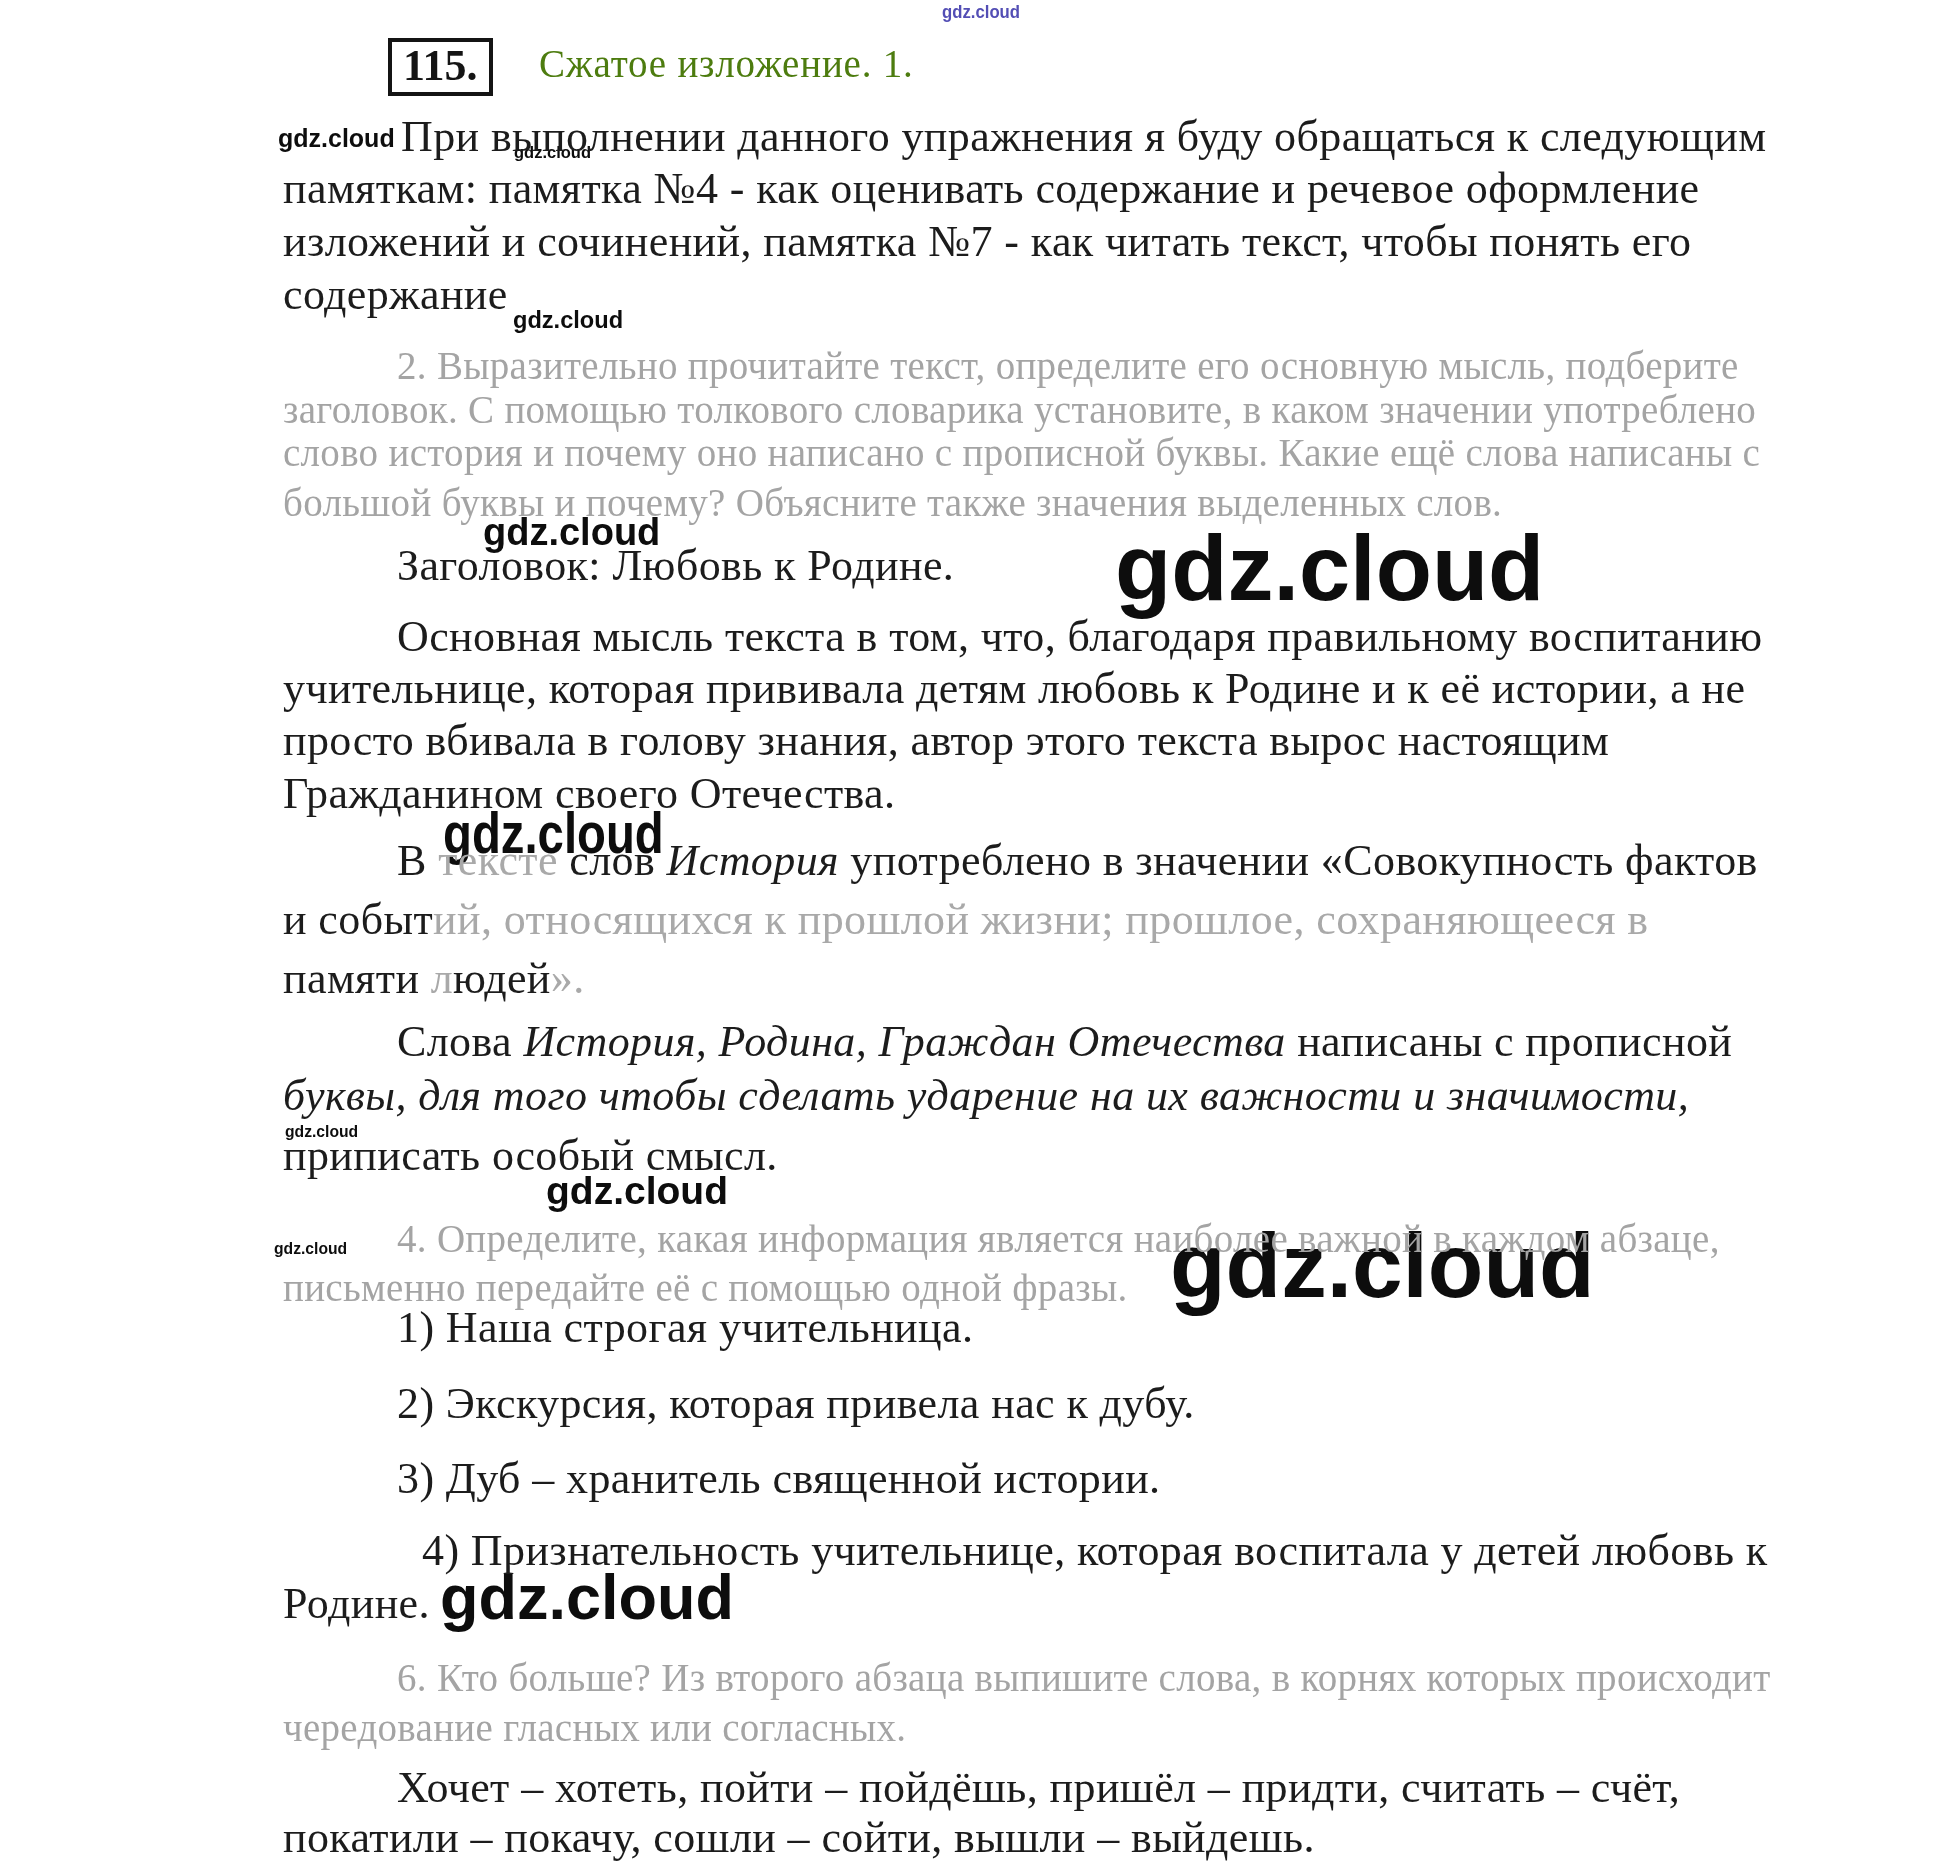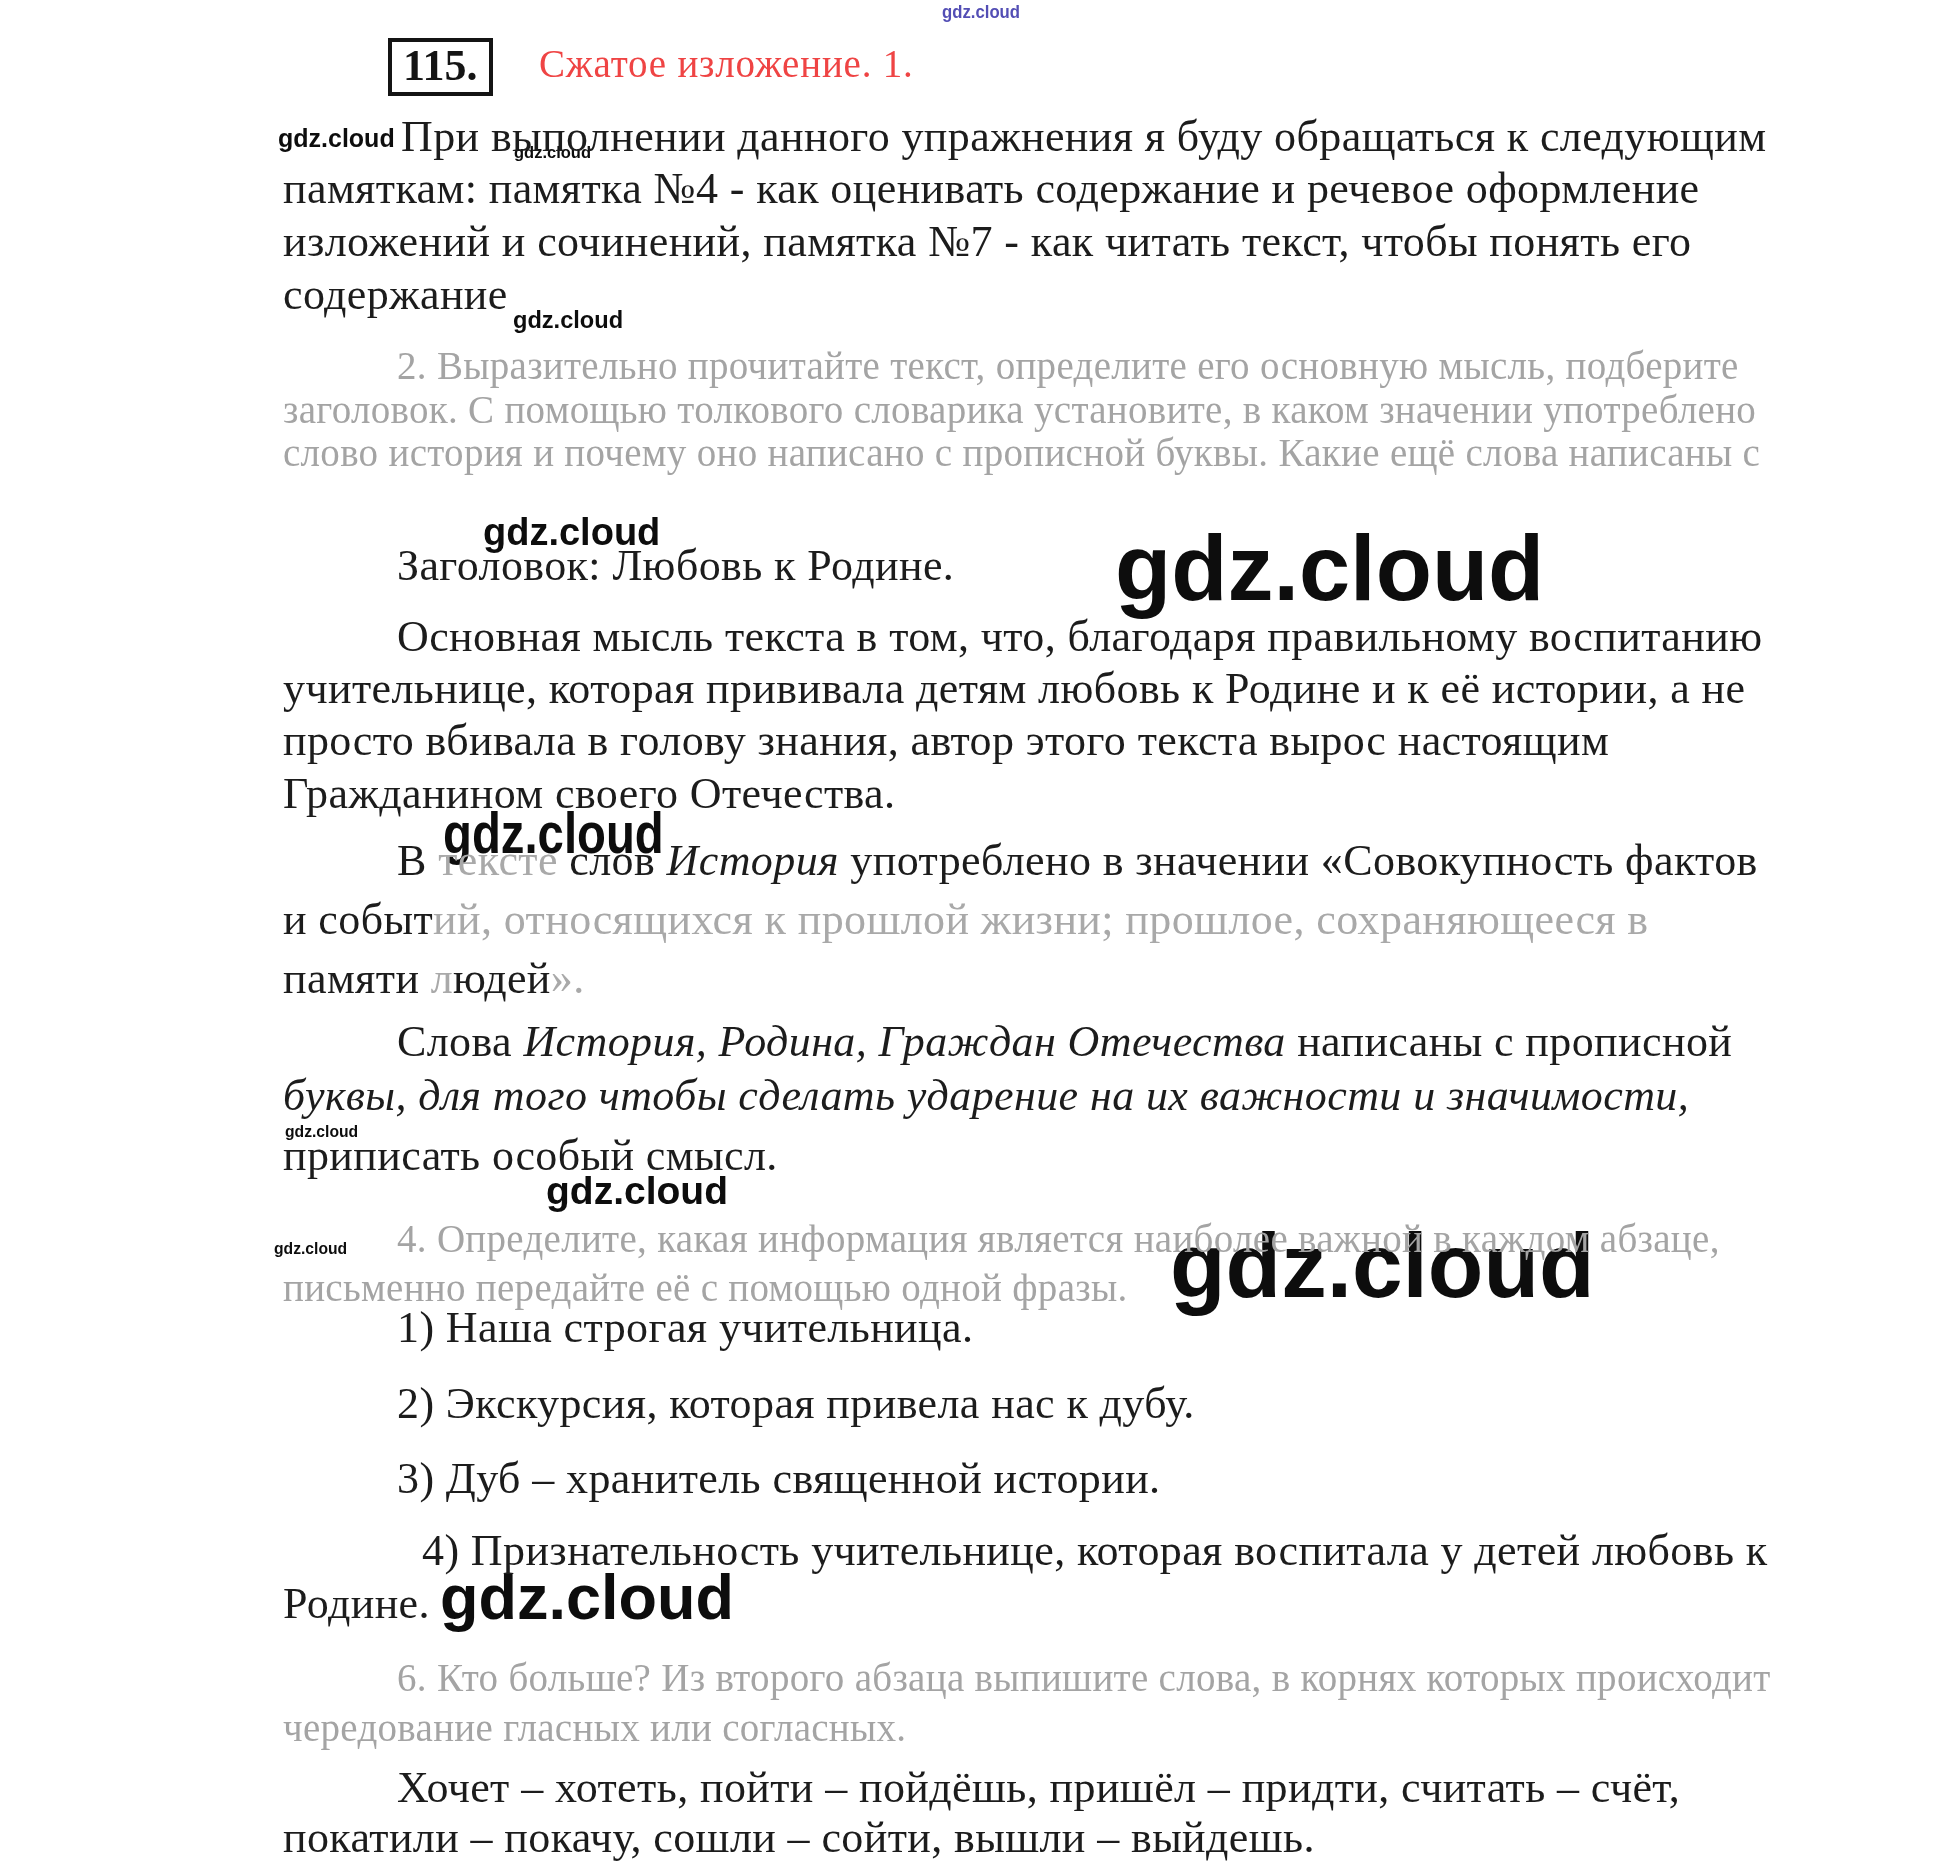--- a/index.html
+++ b/index.html
@@ -59,21 +59,21 @@
     font-size:44px;
     font-weight:700;
     line-height:47px;
     color:#141414;
     background:#ffffff;
   }
   .ex-title{
     position:absolute;
     left:539px; top:41px;
     font-size:39px;
-    color:#ef4444;
+    color:#4d7c0f;
     letter-spacing:0.8px;
     white-space:nowrap;
   }
 </style>
 </head>
 <body>
 
 <div class="page">
 
   <div class="wm wm-top" style="left:942px;top:1.6px;">gdz.cloud</div>
@@ -95,20 +95,21 @@
   <div class="ex-title">Сжатое изложение. 1.</div>
 
   <div class="ln" style="left:401px;top:112px;">При выполнении данного упражнения я буду обращаться к следующим</div>
   <div class="ln" style="left:283px;top:164px;">памяткам: памятка №4 - как оценивать содержание и речевое оформление</div>
   <div class="ln" style="left:283px;top:217px;">изложений и сочинений, памятка №7 - как читать текст, чтобы понять его</div>
   <div class="ln" style="left:283px;top:270px;">содержание</div>
 
   <div class="ln task" style="left:397px;top:344px;">2. Выразительно прочитайте текст, определите его основную мысль, подберите</div>
   <div class="ln task" style="left:283px;top:388px;">заголовок. С помощью толкового словарика установите, в каком значении употреблено</div>
   <div class="ln task" style="left:283px;top:431px;">слово история и почему оно написано с прописной буквы. Какие ещё слова написаны с</div>
+  <div class="ln task" style="left:283px;top:481px;">большой буквы и почему? Объясните также значения выделенных слов.</div>
 
   <div class="ln" style="left:397px;top:541px;">Заголовок: Любовь к Родине.</div>
 
   <div class="ln" style="left:397px;top:612px;">Основная мысль текста в том, что, благодаря правильному воспитанию</div>
   <div class="ln" style="left:283px;top:664px;">учительнице, которая прививала детям любовь к Родине и к её истории, а не</div>
   <div class="ln" style="left:283px;top:716px;">просто вбивала в голову знания, автор этого текста вырос настоящим</div>
   <div class="ln" style="left:283px;top:769px;">Гражданином своего Отечества.</div>
 
   <div class="ln" style="left:397px;top:836px;">
     <span>В </span><span class="gr">тексте</span><span> слов </span><span class="it">История</span><span> употреблено в значении «Совокупность фактов</span>

